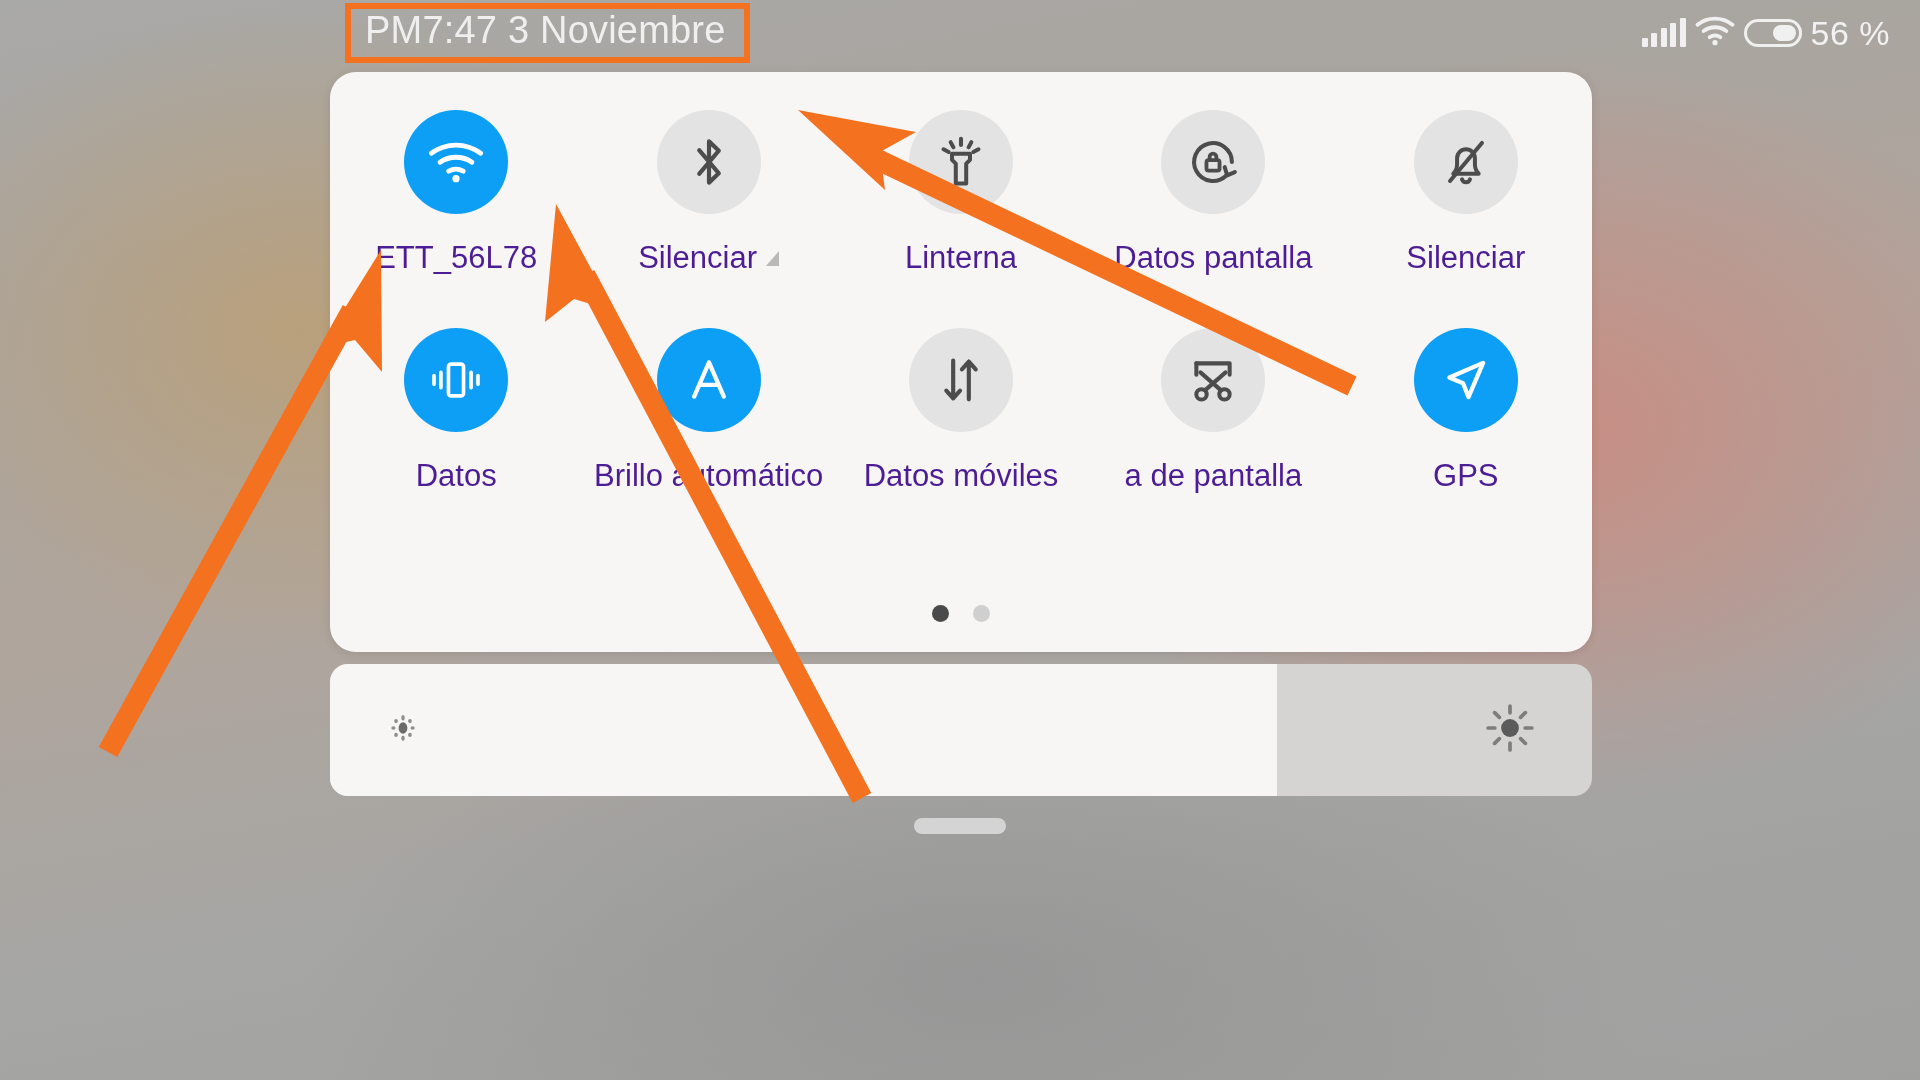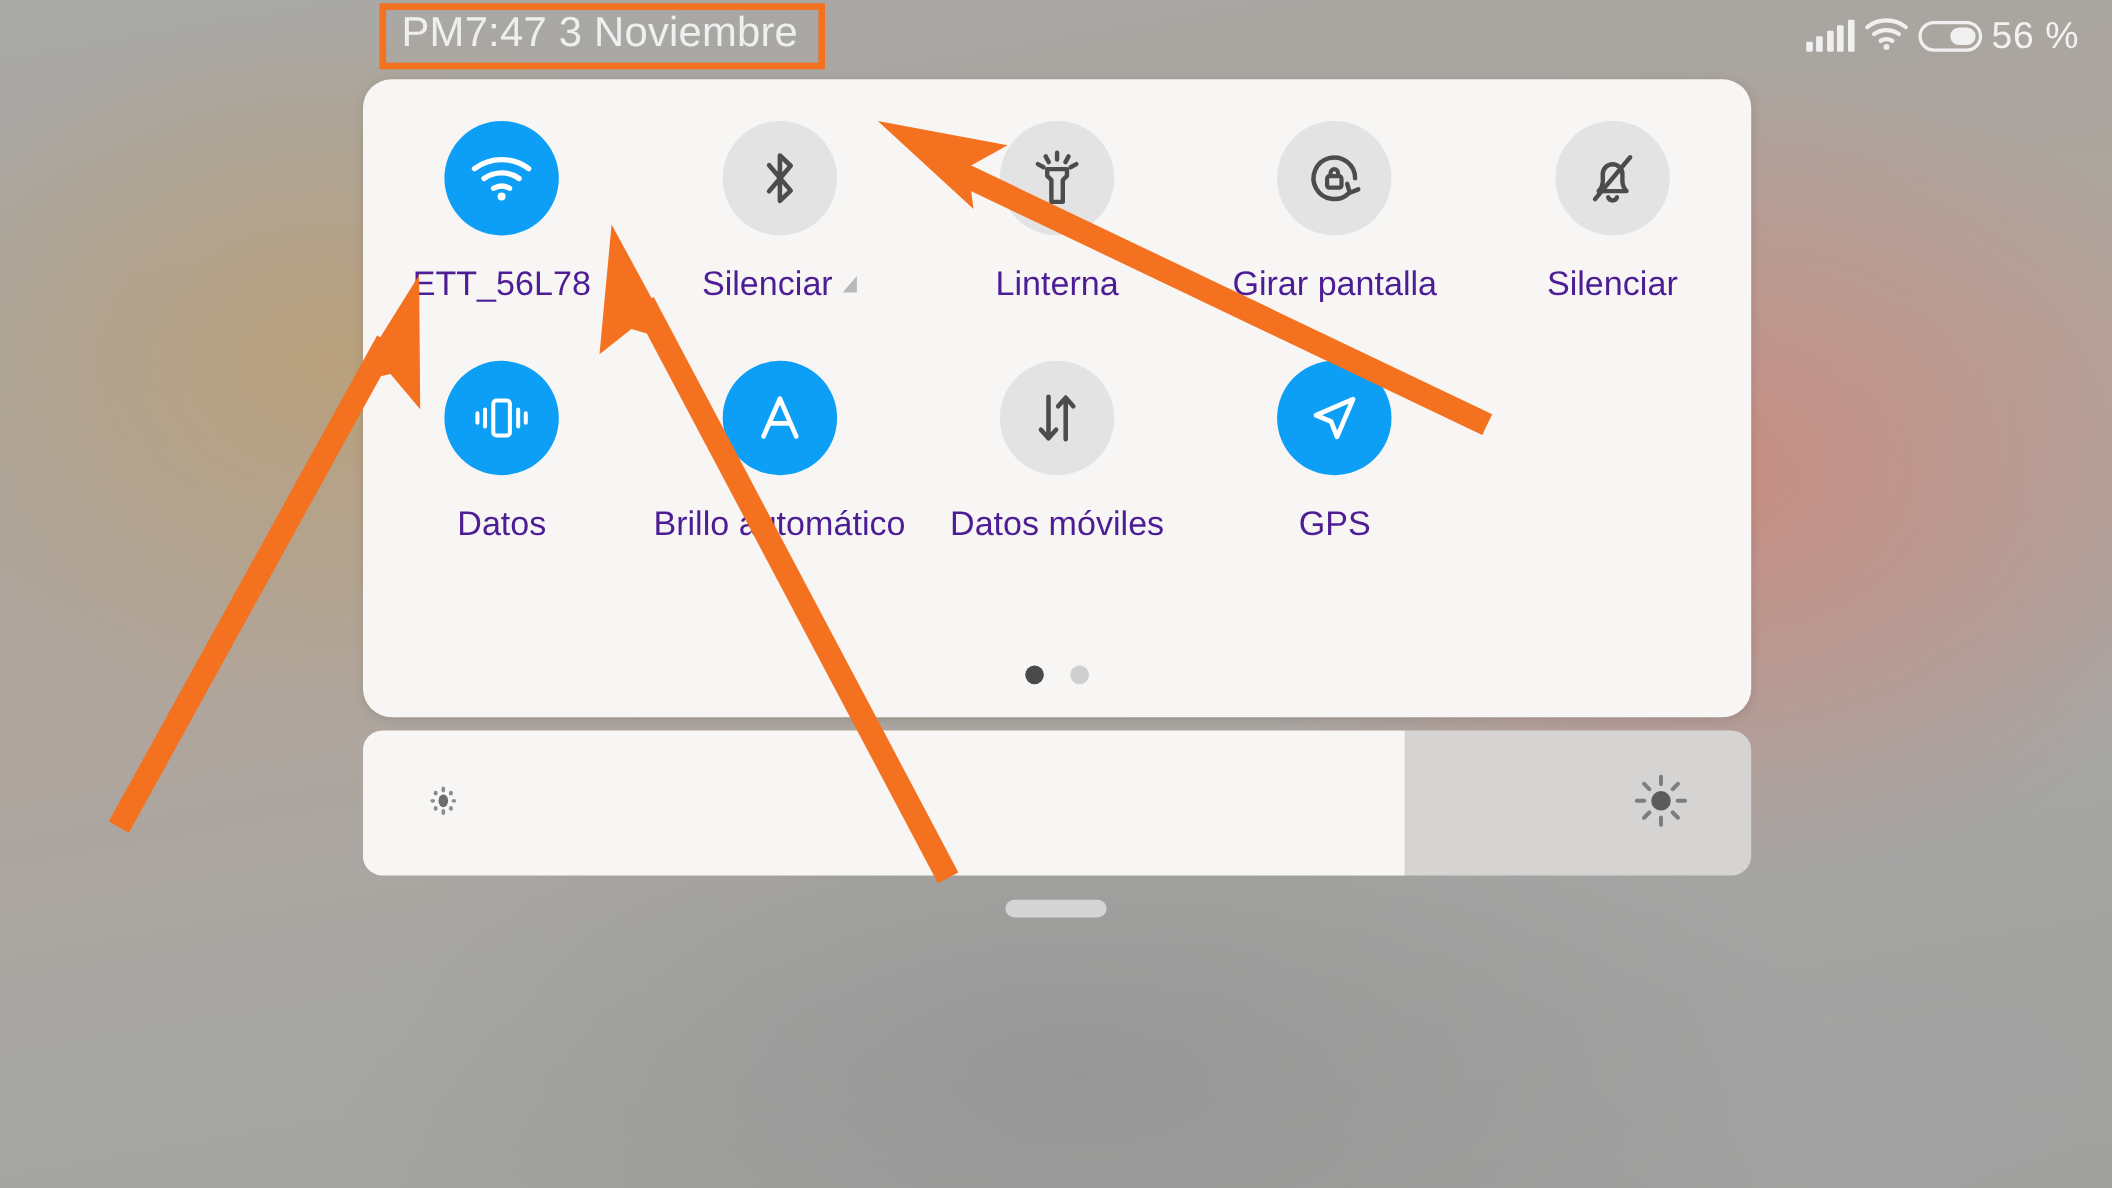--- a/index.html
+++ b/index.html
@@ -180,21 +180,21 @@
 
       <div class="tile">
         <div class="tile-circle off">
           <svg class="ic" width="54" height="54" viewBox="0 0 24 24">
             <path d="M20.4 12a8.4 8.4 0 1 0-2.6 6.1" stroke-width="1.8" stroke-linecap="round"></path>
             <path d="M17.2 14.3l1.1 3.6 3.4-1.4" stroke-width="1.8" stroke-linecap="round" stroke-linejoin="round"></path>
             <rect x="9.1" y="11.2" width="5.8" height="4.6" rx="0.9" stroke-width="1.7"></rect>
             <path d="M10.5 11.2v-1.4a1.5 1.5 0 0 1 3 0v1.4" stroke-width="1.7"></path>
           </svg>
         </div>
-        <div class="tile-label">Girar pantalla</div>
+        <div class="tile-label">Datos pantalla</div>
       </div>
 
       <div class="tile">
         <div class="tile-circle off">
           <svg class="ic" width="52" height="54" viewBox="0 0 22 23">
             <path d="M5.6 16.5h10.8c-1.3-1.3-1.6-2.3-1.6-4v-2.6a3.8 3.8 0 0 0-7.6 0v2.6c0 1.7-0.3 2.7-1.6 4z" stroke-width="1.7" stroke-linejoin="round"></path>
             <path d="M9.3 18.9a1.8 1.8 0 0 0 3.4 0" stroke-width="1.7" stroke-linecap="round"></path>
             <path d="M4.2 19.6 17.8 3.4" stroke-width="1.7" stroke-linecap="round"></path>
           </svg>
         </div>
@@ -223,20 +223,32 @@
       <div class="tile">
         <div class="tile-circle off">
           <svg class="ic" width="46" height="52" viewBox="0 0 20 22">
             <path d="M6.6 2.6v16.4M6.6 19l-3-3.4M6.6 19l3-3.4" stroke-width="1.8" stroke-linecap="round" stroke-linejoin="round"></path>
             <path d="M13.4 19.4V3M13.4 3l-3 3.4M13.4 3l3 3.4" stroke-width="1.8" stroke-linecap="round" stroke-linejoin="round"></path>
           </svg>
         </div>
         <div class="tile-label">Datos móviles</div>
       </div>
 
+      <div class="tile">
+        <div class="tile-circle off">
+          <svg class="ic" width="54" height="50" viewBox="0 0 24 22">
+            <path d="M4.6 3.6h14.8v5.1" stroke-width="1.8" stroke-linecap="round" stroke-linejoin="round"></path>
+            <path d="M4.6 3.6v5.1" stroke-width="1.8" stroke-linecap="round"></path>
+            <path d="M6.4 7.6 15.6 15.6M17.6 7.6 8.4 15.6" stroke-width="1.8" stroke-linecap="round"></path>
+            <circle cx="6.9" cy="17.4" r="2.3" stroke-width="1.8"></circle>
+            <circle cx="17.1" cy="17.4" r="2.3" stroke-width="1.8"></circle>
+          </svg>
+        </div>
+        <div class="tile-label clipped">a de pantalla</div>
+      </div>
 
       <div class="tile">
         <div class="tile-circle on">
           <svg class="ic" width="54" height="54" viewBox="0 0 24 24">
             <path d="M19.6 4.4 4.6 10.9l6.1 2.5 2.4 6.2z" stroke-width="1.9" stroke-linejoin="round"></path>
           </svg>
         </div>
         <div class="tile-label">GPS</div>
       </div>
 

